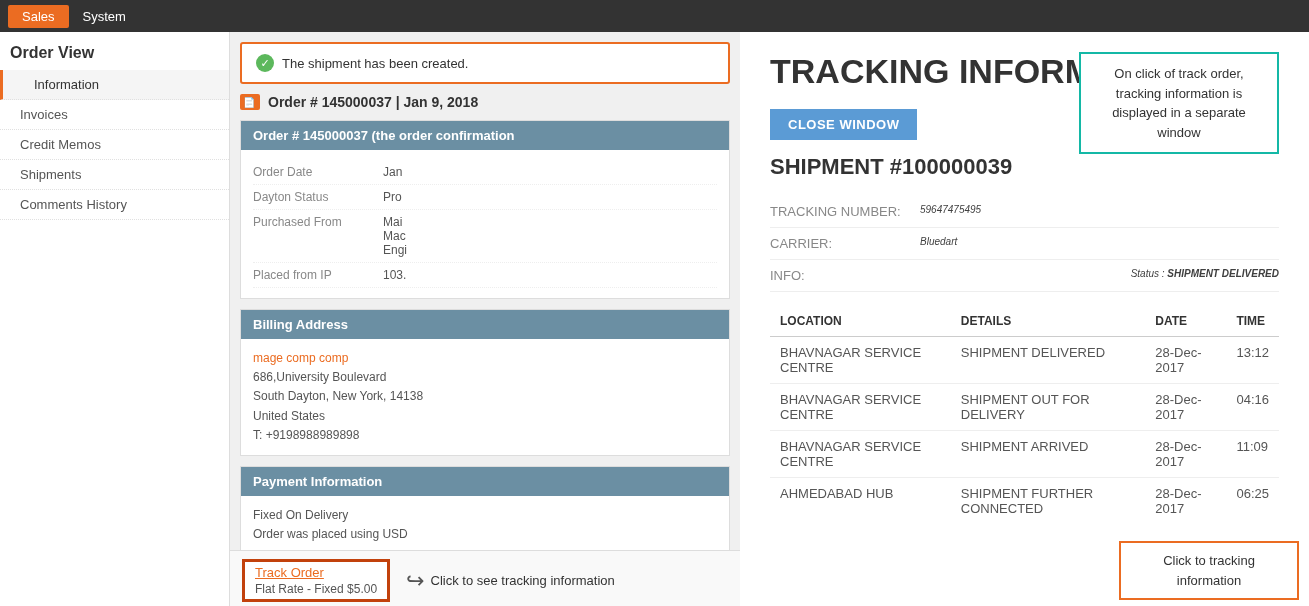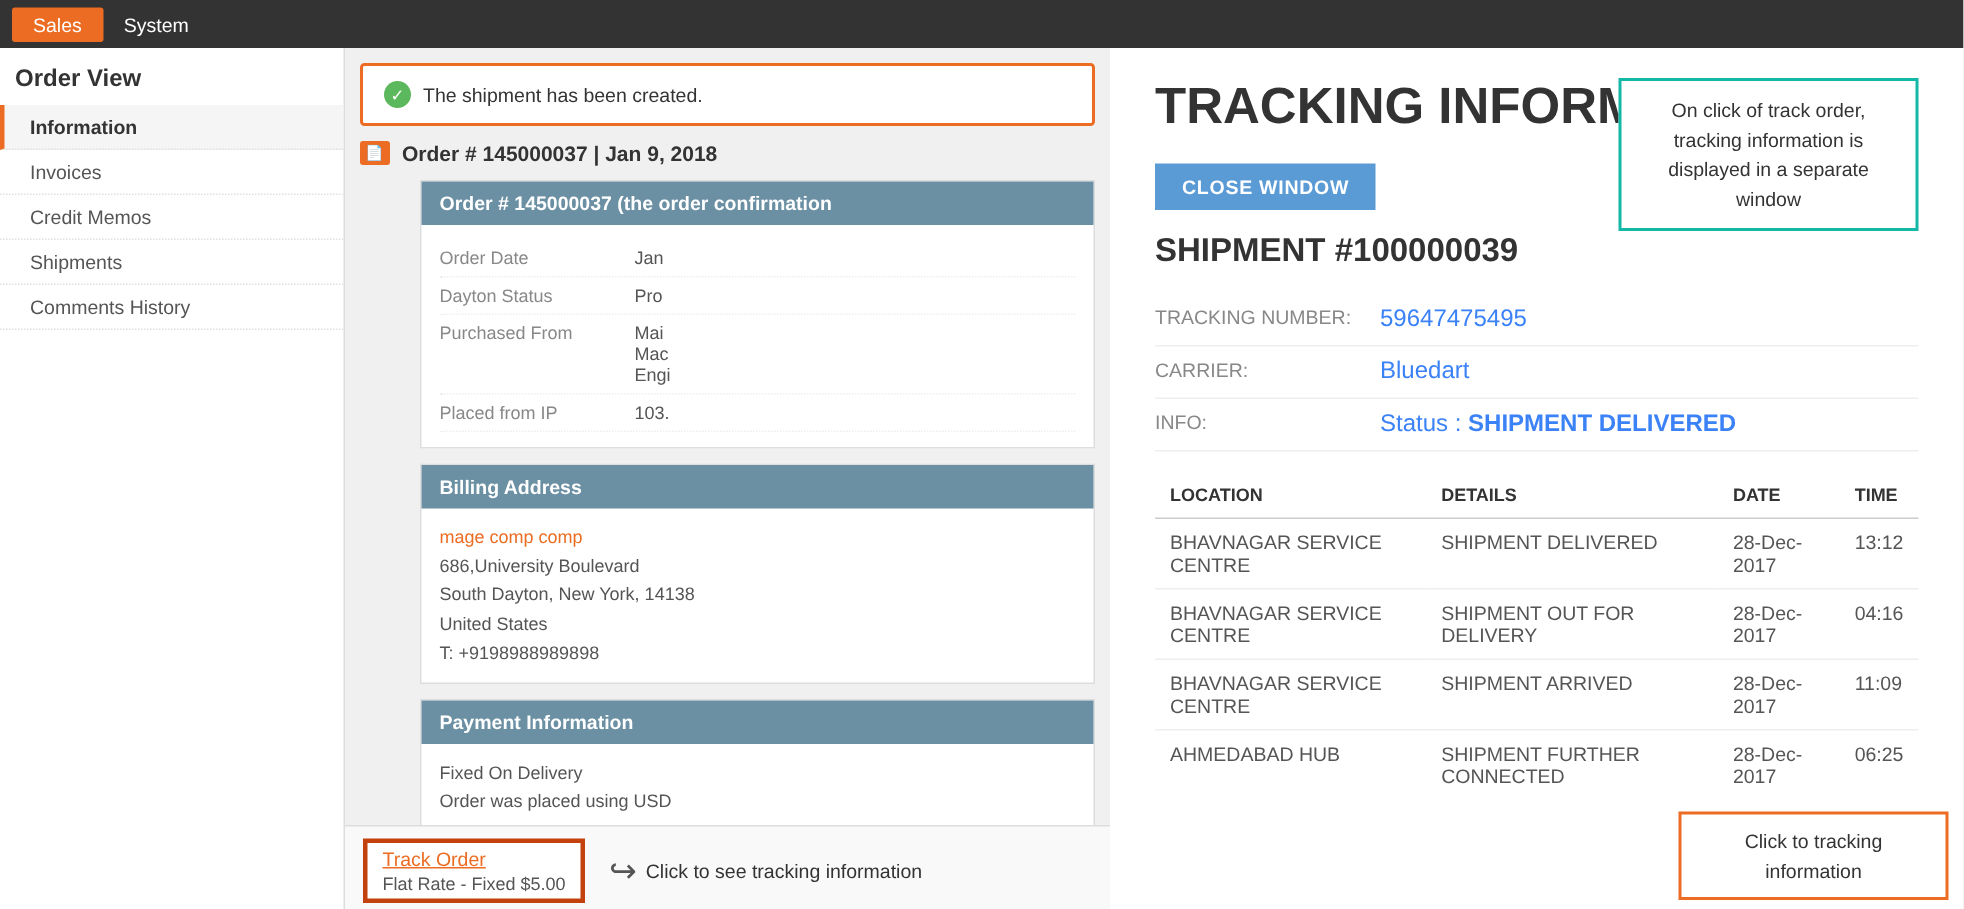--- a/index.html
+++ b/index.html
@@ -49,22 +49,22 @@
       padding: 7px 10px 7px 20px;
       cursor: pointer;
       color: #555;
       border-bottom: 1px dotted #e0e0e0;
       font-size: 13px;
     }
     .sidebar-item.active {
       background: #f5f5f5;
       border-left: 3px solid #eb6c22;
       color: #333;
-      font-weight: bold;
-      padding-left: 17px;
+      font-weight: normal;
+      padding-left: 31px;
     }
 
     
     .content-area {
       flex: 1;
       overflow-y: auto;
       background: #f0f0f0;
       position: relative;
     }
 
@@ -120,21 +120,20 @@
       color: white;
       font-size: 10px;
       border-radius: 2px;
     }
 
     
     .section-box {
       background: #fff;
       border: 1px solid #ddd;
       margin-bottom: 10px;
-      margin-left: 40px;
     }
     .section-header {
       background: #6b8fa3;
       color: #fff;
       padding: 7px 12px;
       font-size: 13px;
       font-weight: bold;
     }
     .section-body {
       padding: 10px 12px;
@@ -268,25 +267,27 @@
     .tf-label {
       width: 150px;
       font-size: 13px;
       color: #888;
       text-transform: uppercase;
       font-weight: normal;
       flex-shrink: 0;
     }
     .tf-value {
       flex: 1;
-      font-size: 16px;
-      color: #3b82f6;
+      font-size: 10px;
+      color: #404040;
+      font-style: italic;
     }
     .tf-value.status-line {
       font-weight: normal;
+      text-align: right;
     }
     .status-bold { font-weight: bold; text-transform: uppercase; }
 
     
     .tracking-table {
       width: 100%;
       border-collapse: collapse;
       font-size: 13px;
     }
     .tracking-table th {

